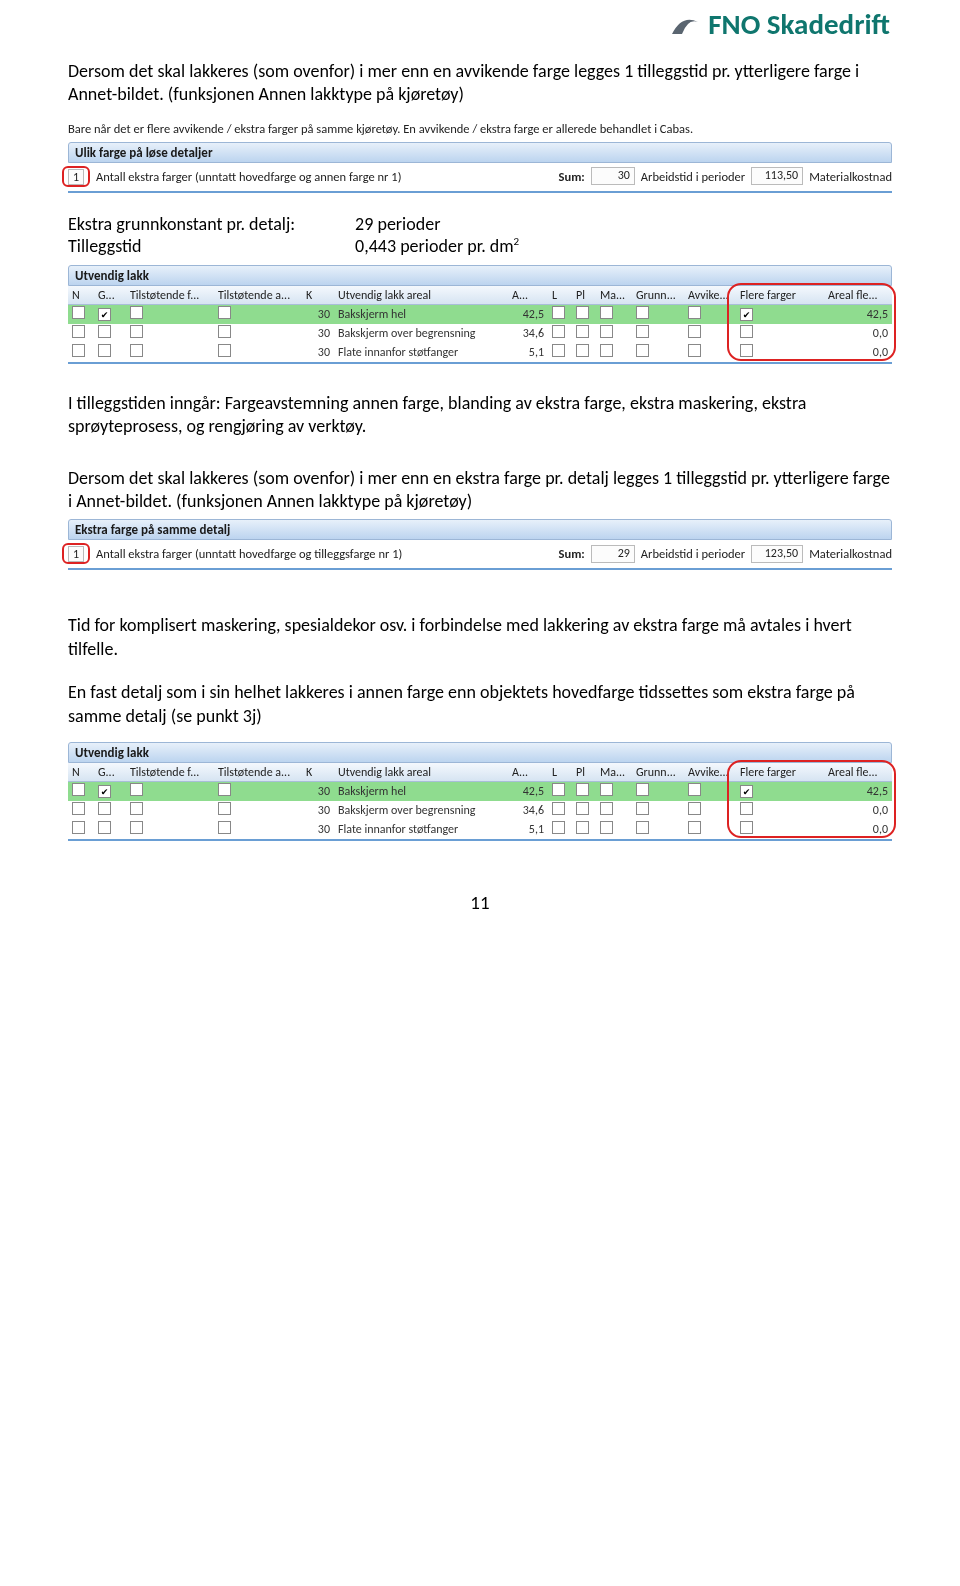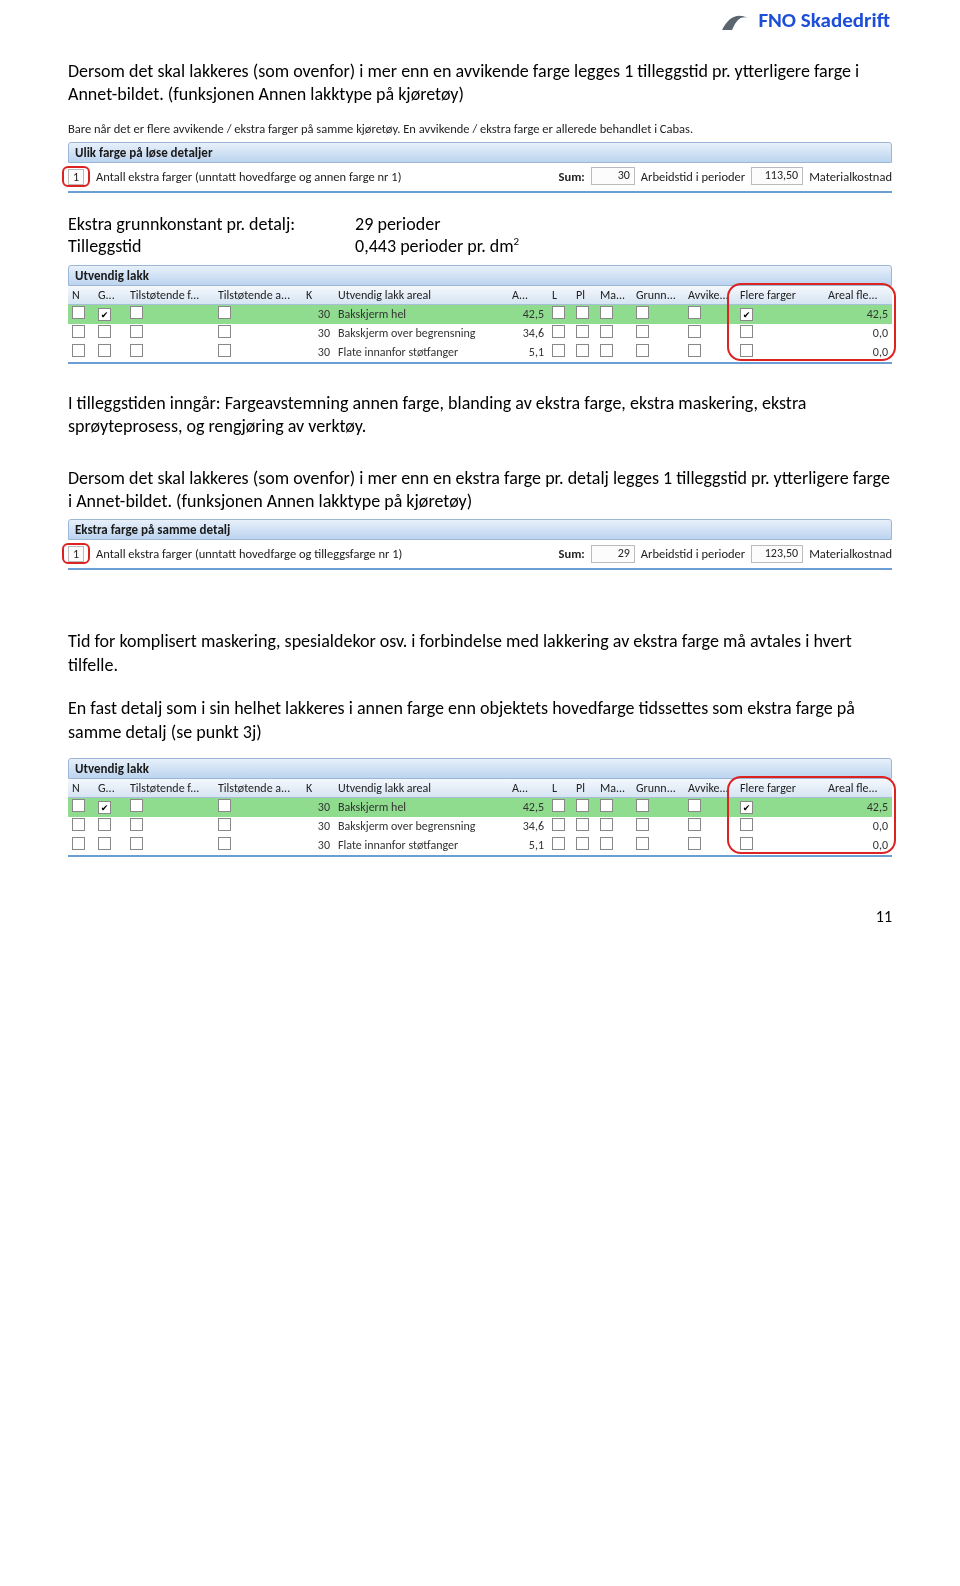--- a/index.html
+++ b/index.html
@@ -1,35 +1,35 @@
 <!DOCTYPE html>
 <html><head>
 <meta charset="utf-8">
 <style>
   body{margin:0;background:#fff;font-family:Calibri,Arial,sans-serif;color:#000;width:960px}
   .page{padding:20px 68px 30px 68px}
   .logo{position:absolute;right:70px;top:6px;display:flex;align-items:center;gap:6px}
-  .logo-text{font-size:21px;font-weight:600;color:#1d4ed8}
+  .logo-text{font-size:29px;font-weight:600;color:#0f766e}
   .bold{font-weight:bold}
   .p{font-size:18px;line-height:1.3;margin:0}
   .small{font-size:12.5px;color:#222}
   .panel-title{background:linear-gradient(#e7f0fa,#bcd4ef);border:1px solid #9cb6d6;border-radius:3px 3px 0 0;padding:2px 6px;font-weight:bold;font-size:13px;color:#1a1a1a}
   .panel-row{display:flex;align-items:center;gap:6px;font-size:12.5px;color:#222;border-bottom:2px solid #6a9ed4;padding:3px 0 4px 0}
   .inp{border:1px solid #bbb;background:#fcfcfc;height:16px;font-size:12px;text-align:right;padding:0 4px}
   .redbox{border:2.5px solid #d22;border-radius:6px;padding:1px 4px;margin-left:-6px}
   .tablewrap{border-bottom:2px solid #6a9ed4}
   .tbl{width:100%;border-collapse:collapse;font-size:12px;color:#333}
   .tbl th{background:linear-gradient(#f4f8fd,#d6e4f2);font-weight:normal;text-align:left;padding:2px 4px;border-bottom:1px solid #a8bed8;color:#222}
   .tbl td{padding:1px 4px;height:17px}
   .tbl tr.hl td{background:#8fdc8f}
   .cb{width:11px;height:11px;border:1px solid #888;background:#fff;display:inline-flex;align-items:center;justify-content:center;font-size:10px;line-height:1}
   .cb.chk::after{content:"✔";font-size:9px;color:#000}
   .redoval{position:absolute;border:2.5px solid #d22;border-radius:14px;pointer-events:none}
   .rowrel{position:relative}
-  .pagenum{text-align:right;font-size:16px;margin-top:50px}
+  .pagenum{text-align:center;font-size:19px;margin-top:50px}
 </style>
 </head>
 <body>
 
 <div class="page" style="position:relative">
   <div class="logo">
     <svg width="32" height="28" viewBox="0 0 32 28">
         <path d="M2 24 Q12 4 28 12 Q18 8 12 24 Z" fill="#5a6570"></path>
       </svg>
     <span class="logo-text">FNO Skadedrift</span>
@@ -152,21 +152,21 @@
     <span class="redbox"><span class="inp" style="width:22px">1</span></span>
     <span>Antall ekstra farger (unntatt hovedfarge og tilleggsfarge nr 1)</span>
     <span style="flex:1"></span>
     <span class="bold">Sum:</span>
     <span class="inp" style="width:34px">29</span>
     <span>Arbeidstid i perioder</span>
     <span class="inp" style="width:42px">123,50</span>
     <span>Materialkostnad</span>
   </div>
 
-  <p class="p" style="margin-top:60px">Tid for komplisert maskering, spesialdekor osv. i forbindelse med lakkering av ekstra farge må avtales i hvert tilfelle.</p>
+  <p class="p" style="margin-top:44px">Tid for komplisert maskering, spesialdekor osv. i forbindelse med lakkering av ekstra farge må avtales i hvert tilfelle.</p>
 
   <p class="p" style="margin-top:20px">En fast detalj som i sin helhet lakkeres i annen farge enn objektets hovedfarge tidssettes som ekstra farge på samme detalj (se punkt 3j)</p>
 
   <div style="height:14px"></div>
   <div id="tbl2">
       <div class="rowrel">
         <div class="panel-title">Utvendig lakk</div>
         <div class="tablewrap">
           <table class="tbl">
             <thead>

